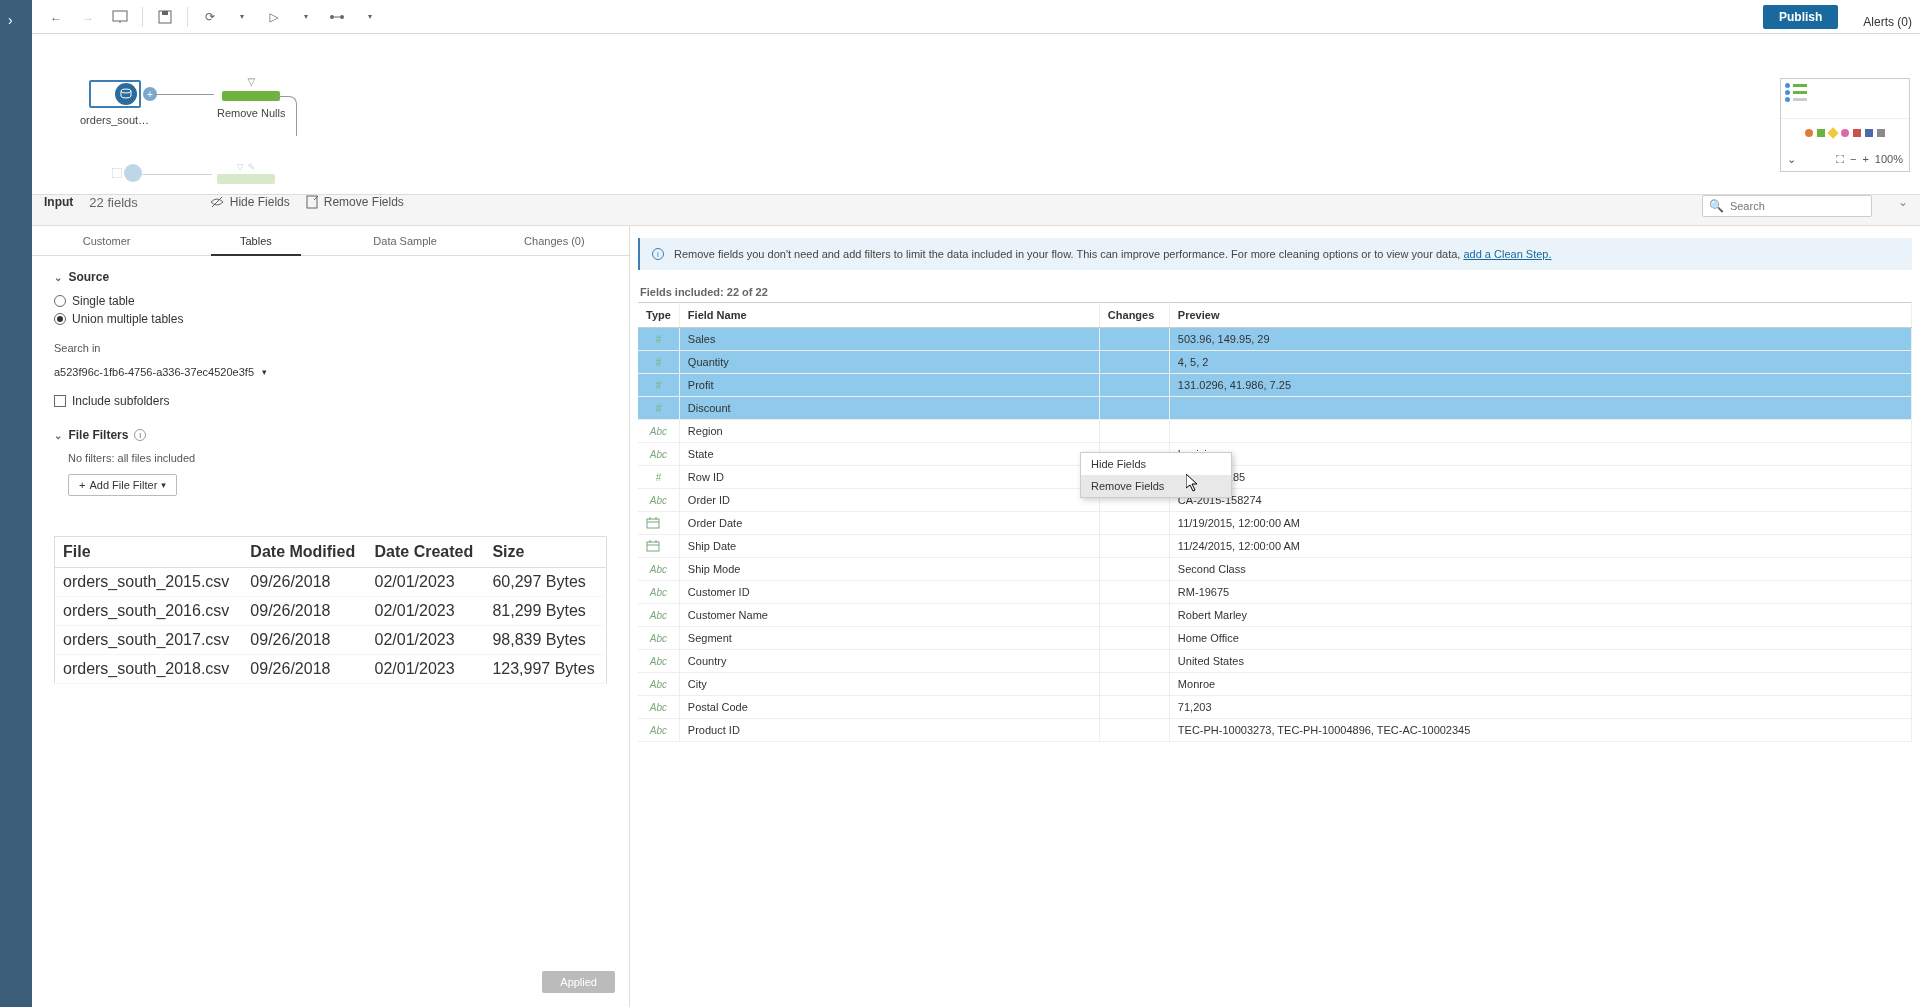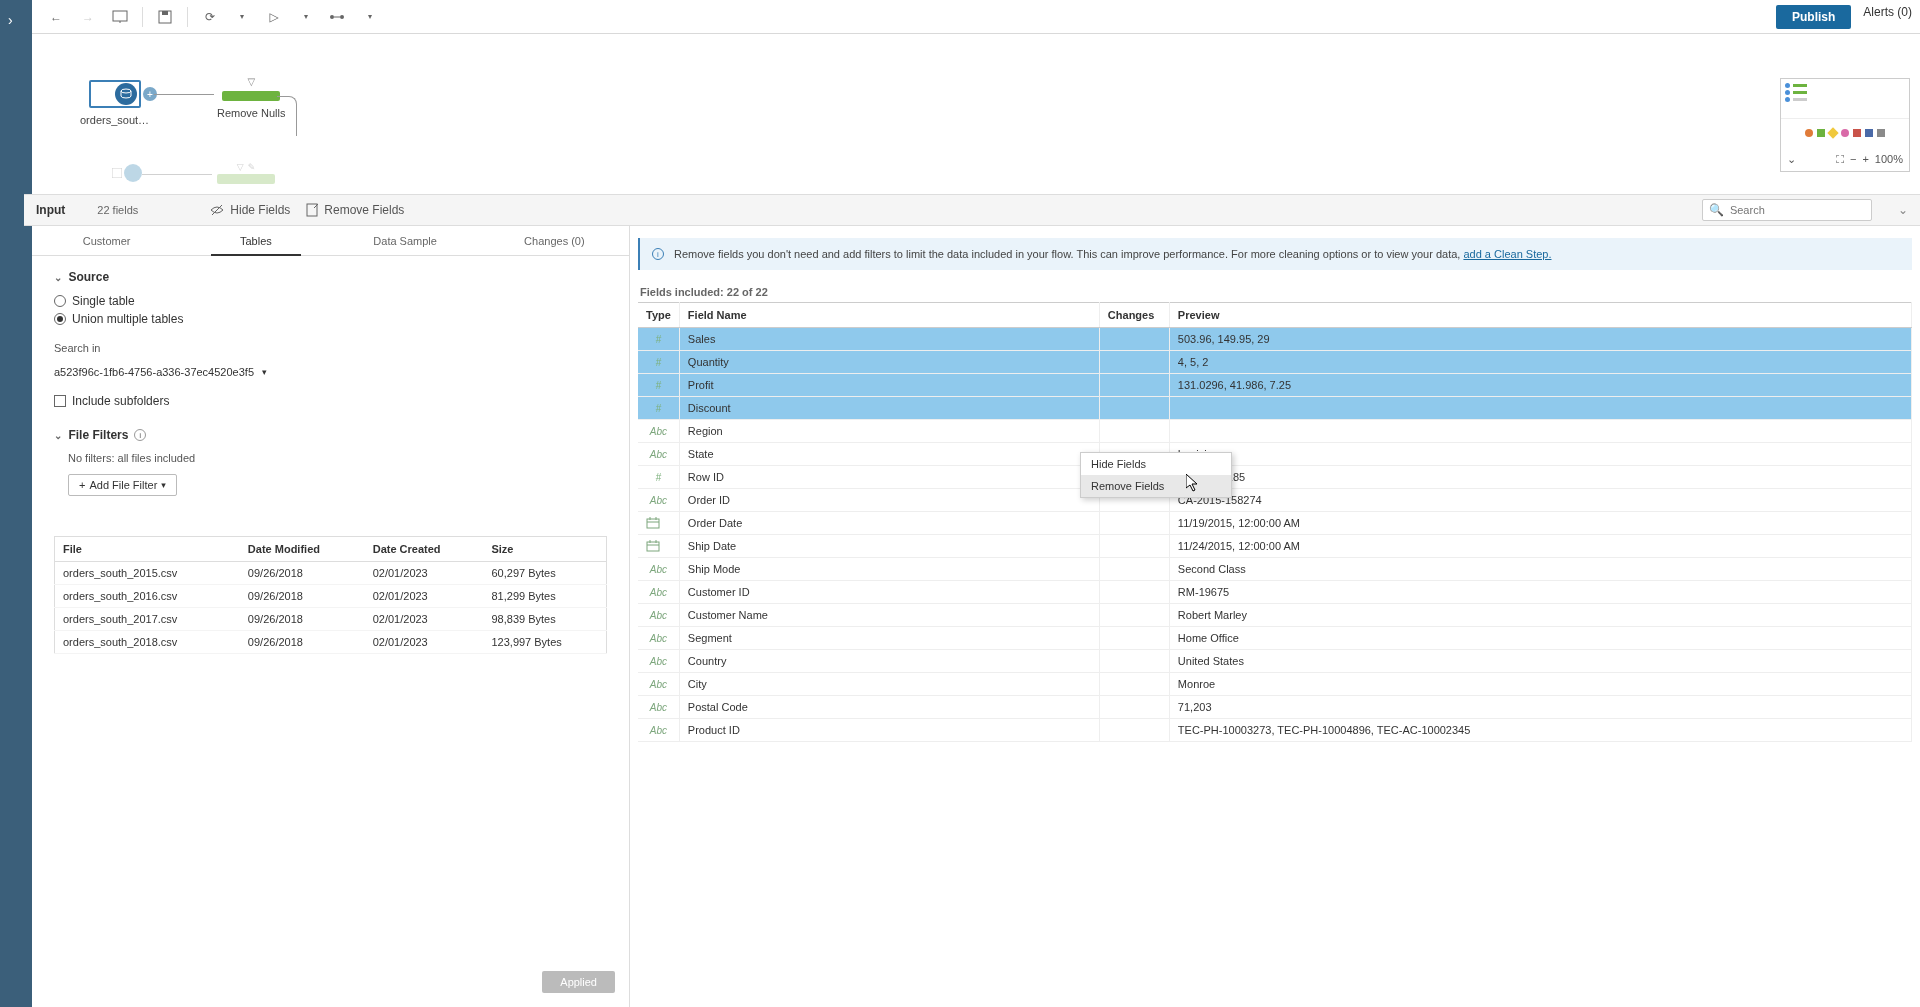--- a/index.html
+++ b/index.html
@@ -4,21 +4,21 @@
 <style>
 * { box-sizing: border-box; margin: 0; padding: 0; font-family: Arial, Helvetica, sans-serif; }
 body { background: #fff; font-size: 12px; color: #333; overflow: hidden; width: 1920px; height: 1007px; }
 
 .left-sidebar { position: absolute; left: 0; top: 0; width: 32px; height: 1007px; background: #3b5f7a; }
 .expand-btn { position: absolute; top: 12px; left: 8px; color: #fff; font-size: 14px; cursor: pointer; }
 
 .toolbar { position: absolute; left: 32px; top: 0; right: 0; height: 34px; background: #fff; border-bottom: 1px solid #d9d9d9; display: flex; align-items: center; padding: 0 8px; }
 .toolbar-btn { width: 28px; height: 28px; display: inline-flex; align-items: center; justify-content: center; color: #666; cursor: pointer; margin: 0 2px; }
 .toolbar-sep { width: 1px; height: 20px; background: #ddd; margin: 0 6px; }
-.toolbar-right { margin-left: auto; display: flex; align-items: flex-start; gap: 12px; }
+.toolbar-right { margin-left: auto; display: flex; align-items: flex-end; gap: 25px; }
 .publish-btn { background: #1a699e; color: #fff; padding: 5px 16px; border-radius: 2px; font-size: 12px; cursor: pointer; font-weight: bold; }
 .alerts-txt { color: #333; font-size: 12px; cursor: pointer; }
 
 .flow-canvas { position: absolute; left: 32px; top: 34px; right: 0; height: 160px; background: #fff; }
 .flow-node { position: absolute; display: flex; flex-direction: column; align-items: center; font-size: 11px; }
 .node-input { width: 52px; height: 28px; border: 2px solid #3b7fb6; background: #fff; border-radius: 2px; display: flex; align-items: center; justify-content: flex-end; padding-right: 2px; }
 .node-circle { width: 22px; height: 22px; border-radius: 50%; background: #2c6b9e; display: flex; align-items: center; justify-content: center; color: #fff; font-size: 11px; }
 .add-plus { position: absolute; width: 14px; height: 14px; border-radius: 50%; background: #7aa8c9; color: #fff; display: flex; align-items: center; justify-content: center; font-size: 10px; right: -16px; top: 7px; cursor: pointer; }
 .node-clean { width: 58px; height: 10px; background: #6db33f; border-radius: 2px; position: relative; }
 .node-label { margin-top: 6px; color: #444; max-width: 70px; overflow: hidden; text-overflow: ellipsis; white-space: nowrap; }
@@ -26,23 +26,23 @@
 .flow-line { position: absolute; height: 1px; background: #999; }
 .flow-curve { position: absolute; border: 1px solid #999; border-left: none; border-bottom: none; border-radius: 0 8px 0 0; width: 20px; height: 40px; }
 
 .minimap { position: absolute; right: 10px; top: 44px; width: 130px; border: 1px solid #ccc; background: #fff; }
 .minimap-top { height: 40px; border-bottom: 1px solid #eee; padding: 4px; }
 .minimap-mid { height: 28px; padding: 4px 6px; display: flex; gap: 4px; align-items: center; justify-content: center; flex-wrap: wrap; }
 .mm-shape { width: 8px; height: 8px; display: inline-block; }
 .minimap-bot { height: 24px; display: flex; align-items: center; justify-content: flex-end; padding: 0 6px; gap: 6px; font-size: 11px; color: #555; }
 .minimap-bot .left-chev { margin-right: auto; }
 
-.input-bar { position: absolute; left: 24px; top: 194px; right: 0; height: 32px; background: #f5f5f5; border-top: 1px solid #ddd; border-bottom: 1px solid #ddd; display: flex; align-items: center; padding: 0 12px; gap: 16px; }
+.input-bar { position: absolute; left: 32px; top: 194px; right: 0; height: 32px; background: #f5f5f5; border-top: 1px solid #ddd; border-bottom: 1px solid #ddd; display: flex; align-items: flex-start; padding: 0 12px; gap: 16px; }
 .input-label { font-weight: bold; font-size: 12px; }
-.fields-count { color: #666; font-size: 11px; margin-left: 16px; }
+.fields-count { color: #666; font-size: 13px; }
 .action-btn { display: flex; align-items: center; gap: 6px; color: #555; cursor: pointer; font-size: 12px; }
 .search-box { margin-left: auto; width: 170px; height: 22px; border: 1px solid #ccc; border-radius: 2px; display: flex; align-items: center; padding: 0 6px; background: #fff; gap: 6px; }
 .search-box input { border: none; outline: none; width: 100%; font-size: 11px; }
 .expand-panel { color: #888; cursor: pointer; margin-left: 10px; }
 
 .left-panel { position: absolute; left: 32px; top: 226px; width: 598px; bottom: 0; background: #fff; border-right: 1px solid #ddd; overflow: hidden; }
 .sub-tabs { display: flex; height: 30px; border-bottom: 1px solid #ddd; }
 .sub-tab { flex: 1; display: flex; align-items: center; justify-content: center; font-size: 11px; color: #666; cursor: pointer; position: relative; }
 .sub-tab.active { color: #333; }
 .sub-tab.active::after { content: ''; position: absolute; bottom: -1px; left: 20%; right: 20%; height: 2px; background: #333; }
@@ -56,21 +56,21 @@
 .search-in-label { margin-top: 16px; font-size: 11px; color: #555; }
 .dropdown { margin-top: 12px; border: none; background: transparent; display: flex; align-items: center; gap: 8px; cursor: pointer; font-size: 11px; color: #333; }
 .checkbox-row { display: flex; align-items: center; gap: 6px; margin-top: 16px; }
 .checkbox { width: 12px; height: 12px; border: 1px solid #666; }
 .file-filters { margin-top: 20px; }
 .info-circle { width: 12px; height: 12px; border: 1px solid #999; border-radius: 50%; display: inline-flex; align-items: center; justify-content: center; font-size: 8px; color: #999; }
 .no-filters { font-size: 11px; color: #555; margin: 6px 0 10px 14px; }
 .add-filter-btn { border: 1px solid #bbb; padding: 4px 10px; font-size: 11px; display: inline-flex; align-items: center; gap: 4px; cursor: pointer; border-radius: 2px; margin-left: 14px; }
 
 .included-tables { margin-top: 40px; }
-.inc-table { border: 1px solid #ddd; margin-top: 8px; width: 100%; border-collapse: collapse; font-size: 11px; }
+.inc-table { border: 1px solid #ddd; margin-top: 8px; width: 100%; border-collapse: collapse; font-size: 16px; }
 .inc-table th { text-align: left; padding: 6px 8px; border-bottom: 1px solid #ddd; font-weight: bold; background: #fff; }
 .inc-table td { padding: 5px 8px; border-bottom: 1px solid #f4f4f4; }
 
 .applied-btn { position: absolute; bottom: 14px; right: 14px; background: #bbb; color: #fff; padding: 5px 18px; font-size: 11px; border-radius: 2px; cursor: not-allowed; }
 
 .right-panel { position: absolute; left: 630px; top: 226px; right: 0; bottom: 0; background: #fff; }
 .flow-title { padding: 12px 10px; font-size: 12px; font-weight: bold; border-bottom: 1px solid #eee; }
 .info-banner { margin: 12px 8px; padding: 10px 12px; background: #eaf3fa; border-left: 2px solid #3b7fb6; display: flex; align-items: center; gap: 10px; font-size: 11px; color: #444; }
 .info-banner a { color: #1a699e; text-decoration: underline; cursor: pointer; }
 .fields-count-label { padding: 4px 10px; font-size: 11px; color: #666; font-weight: bold; }

